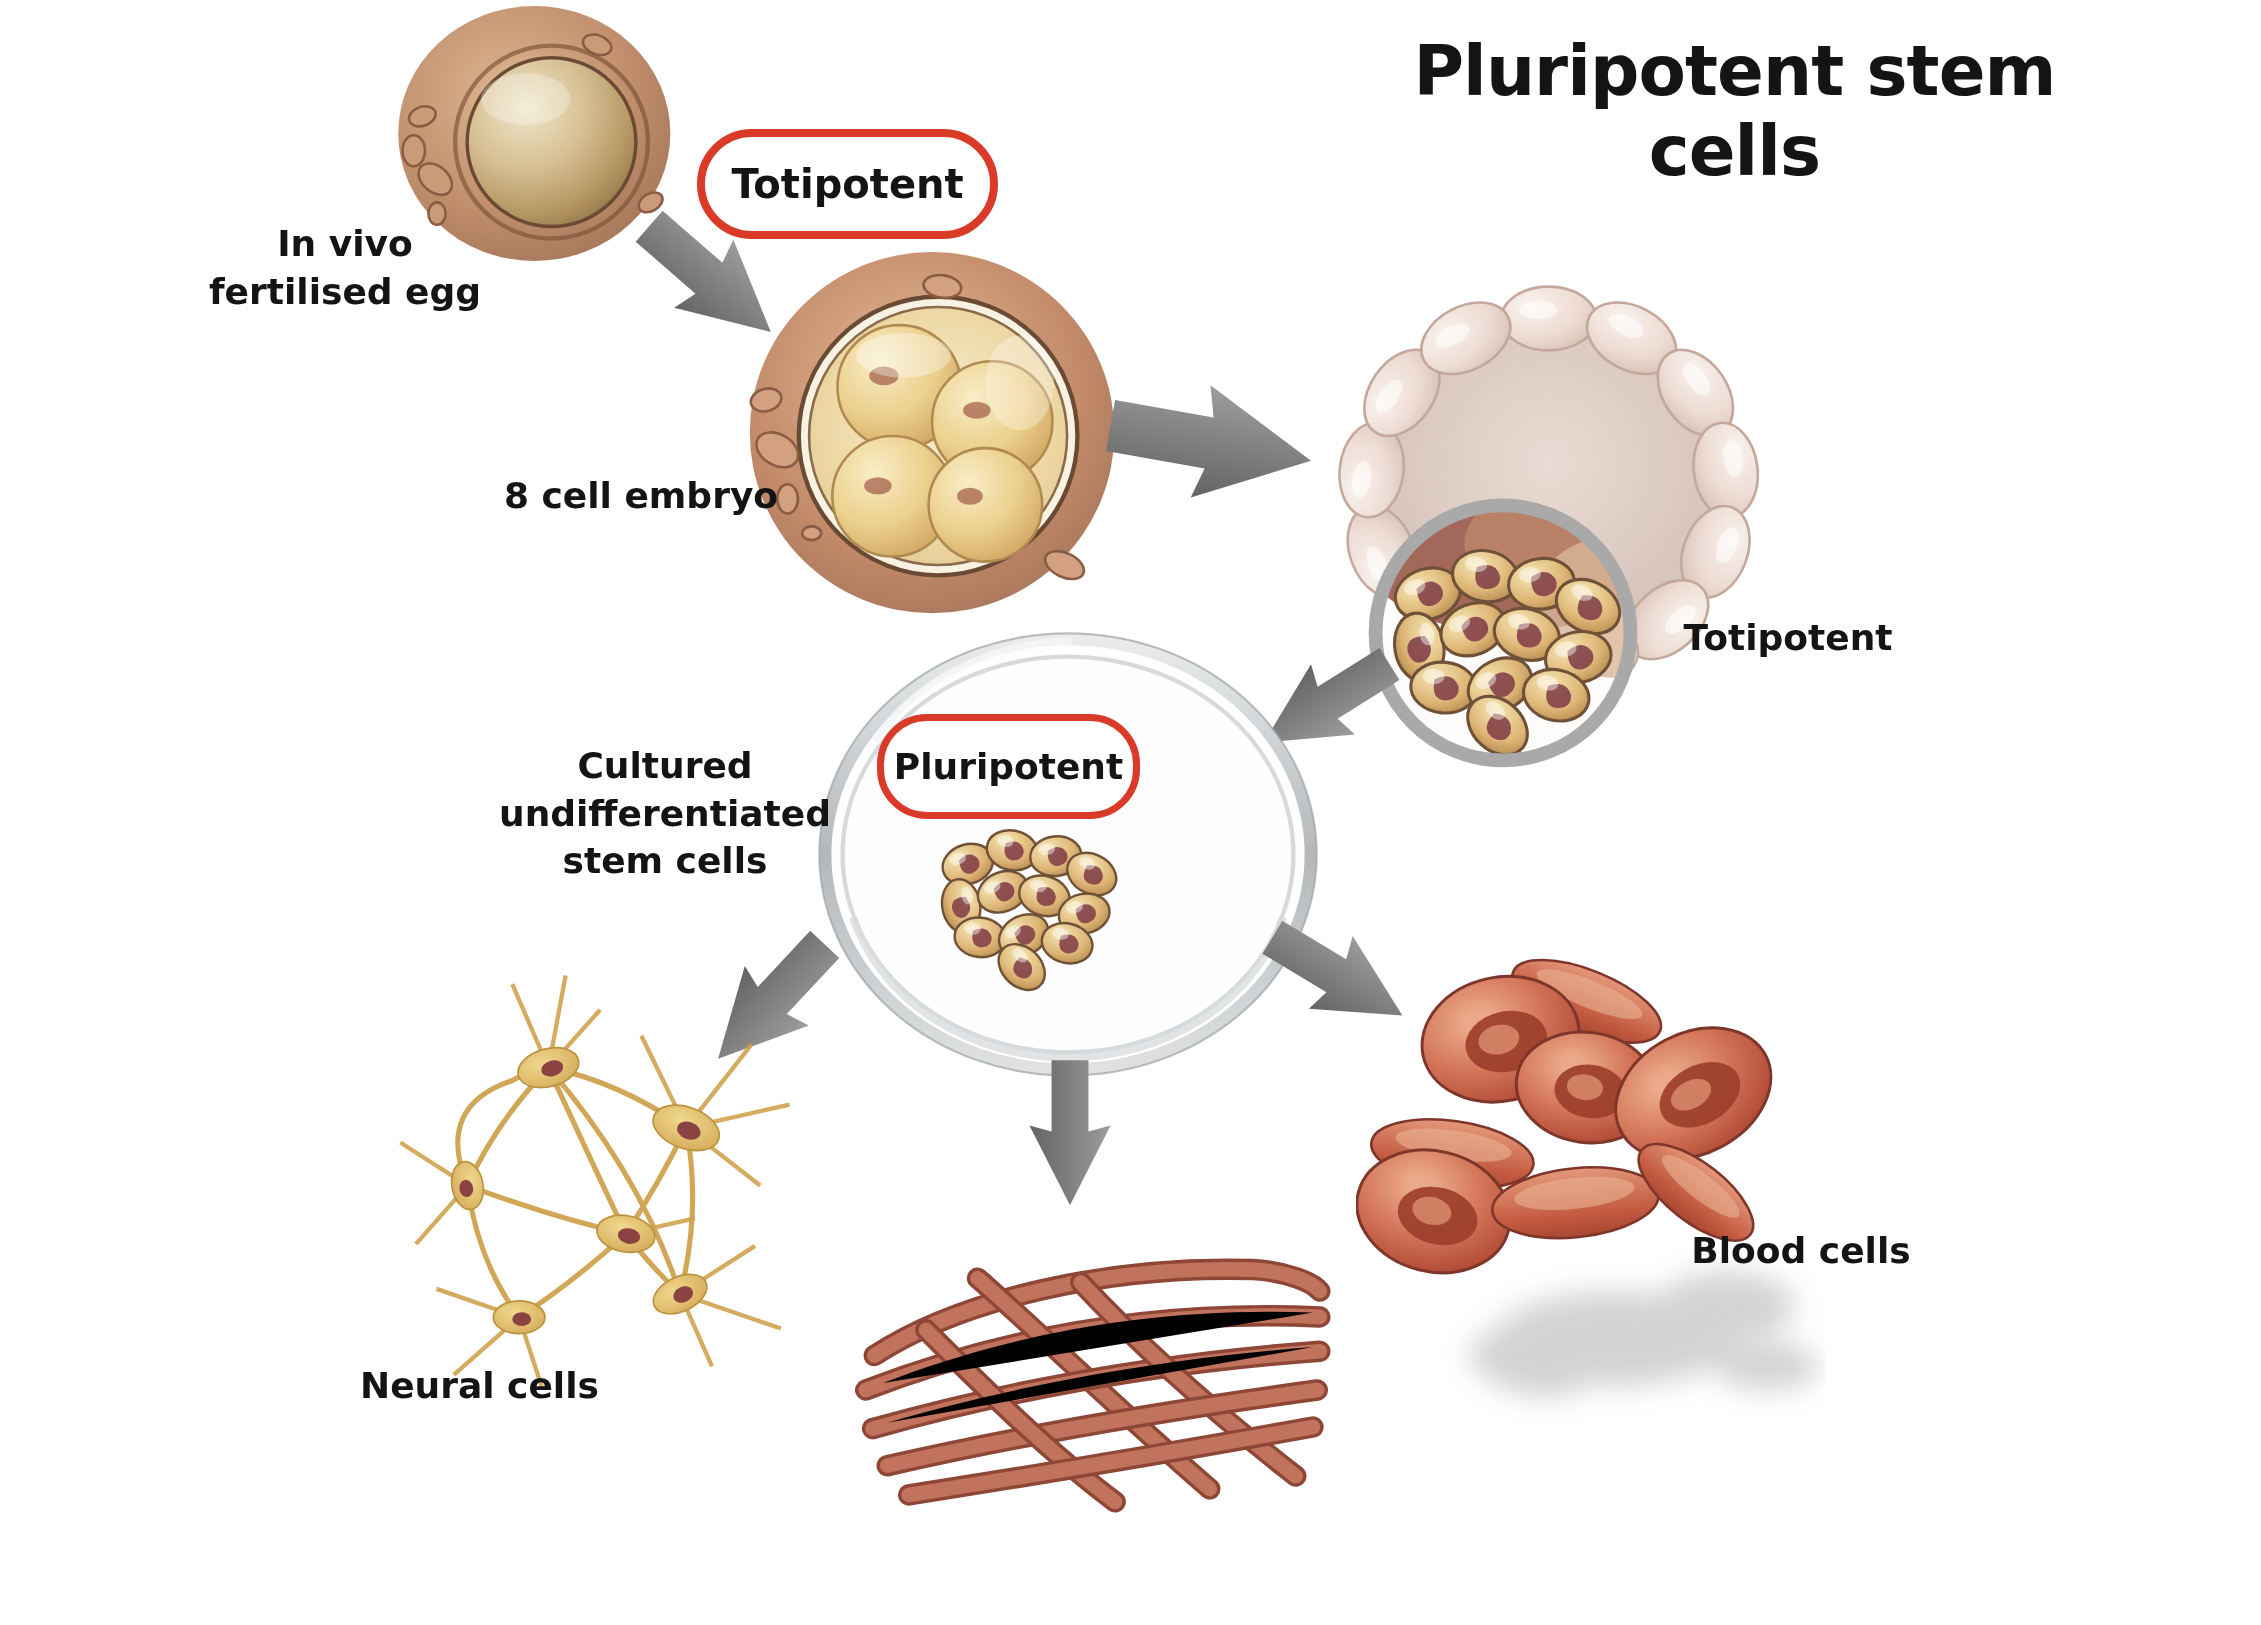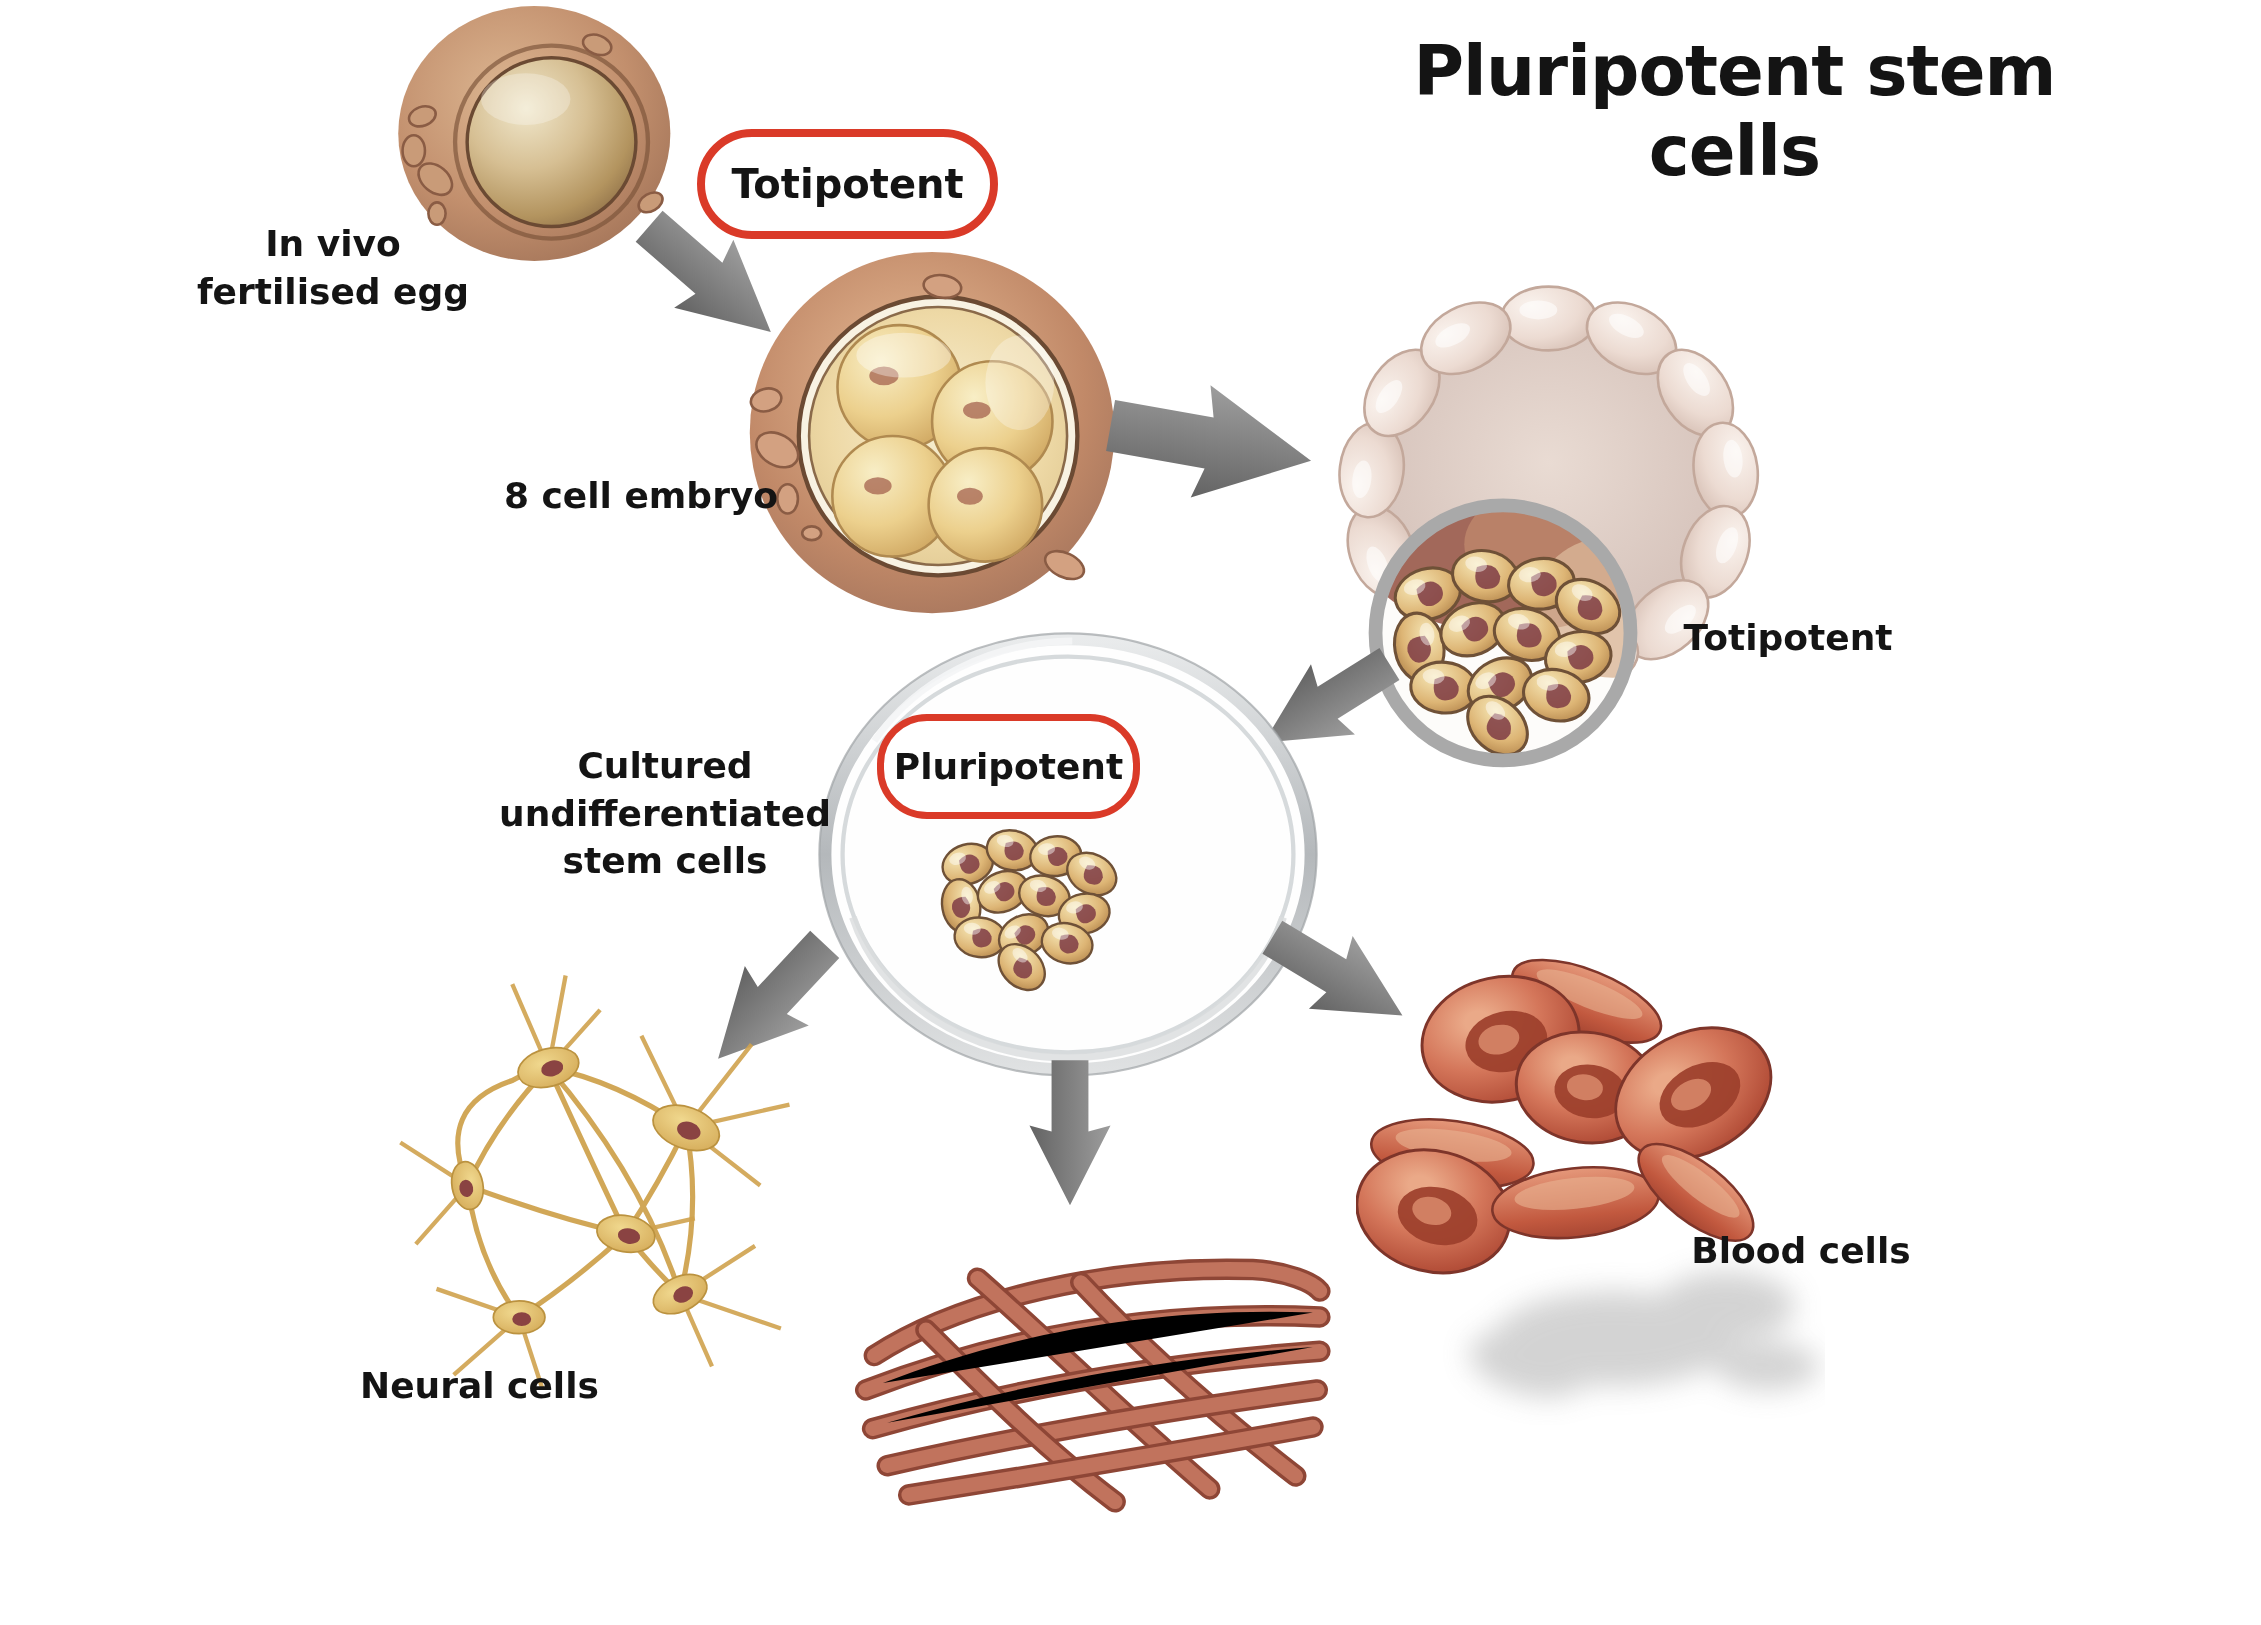--- a/index.html
+++ b/index.html
@@ -128,21 +128,21 @@
     <g fill="#c99b78" stroke="#8a5c44" stroke-width="3">
       <ellipse cx="55" cy="135" rx="16" ry="11" transform="rotate(-20 55 135)"></ellipse>
       <ellipse cx="45" cy="175" rx="13" ry="18"></ellipse>
       <ellipse cx="70" cy="208" rx="22" ry="15" transform="rotate(40 70 208)"></ellipse>
       <ellipse cx="72" cy="248" rx="10" ry="13"></ellipse>
       <ellipse cx="258" cy="52" rx="17" ry="11" transform="rotate(20 258 52)"></ellipse>
       <ellipse cx="320" cy="235" rx="15" ry="10" transform="rotate(-30 320 235)"></ellipse>
     </g>
   </svg>
 
-  <div class="abs label" style="left:152px;top:220px;width:362px;">In vivo
+  <div class="abs label" style="left:164px;top:220px;width:362px;">In vivo
 fertilised egg</div>
 
   <div class="abs badge badge-large" style="left:697px;top:121px;width:301px;height:110px;">
     <span>Totipotent</span>
   </div>
 
   <svg class="abs arrow" style="left:629px;top:232px;width:164px;height:96px;transform:rotate(41deg);" viewBox="0 0 120 70">
       <use href="#arrowShape"></use>
     </svg>
 

